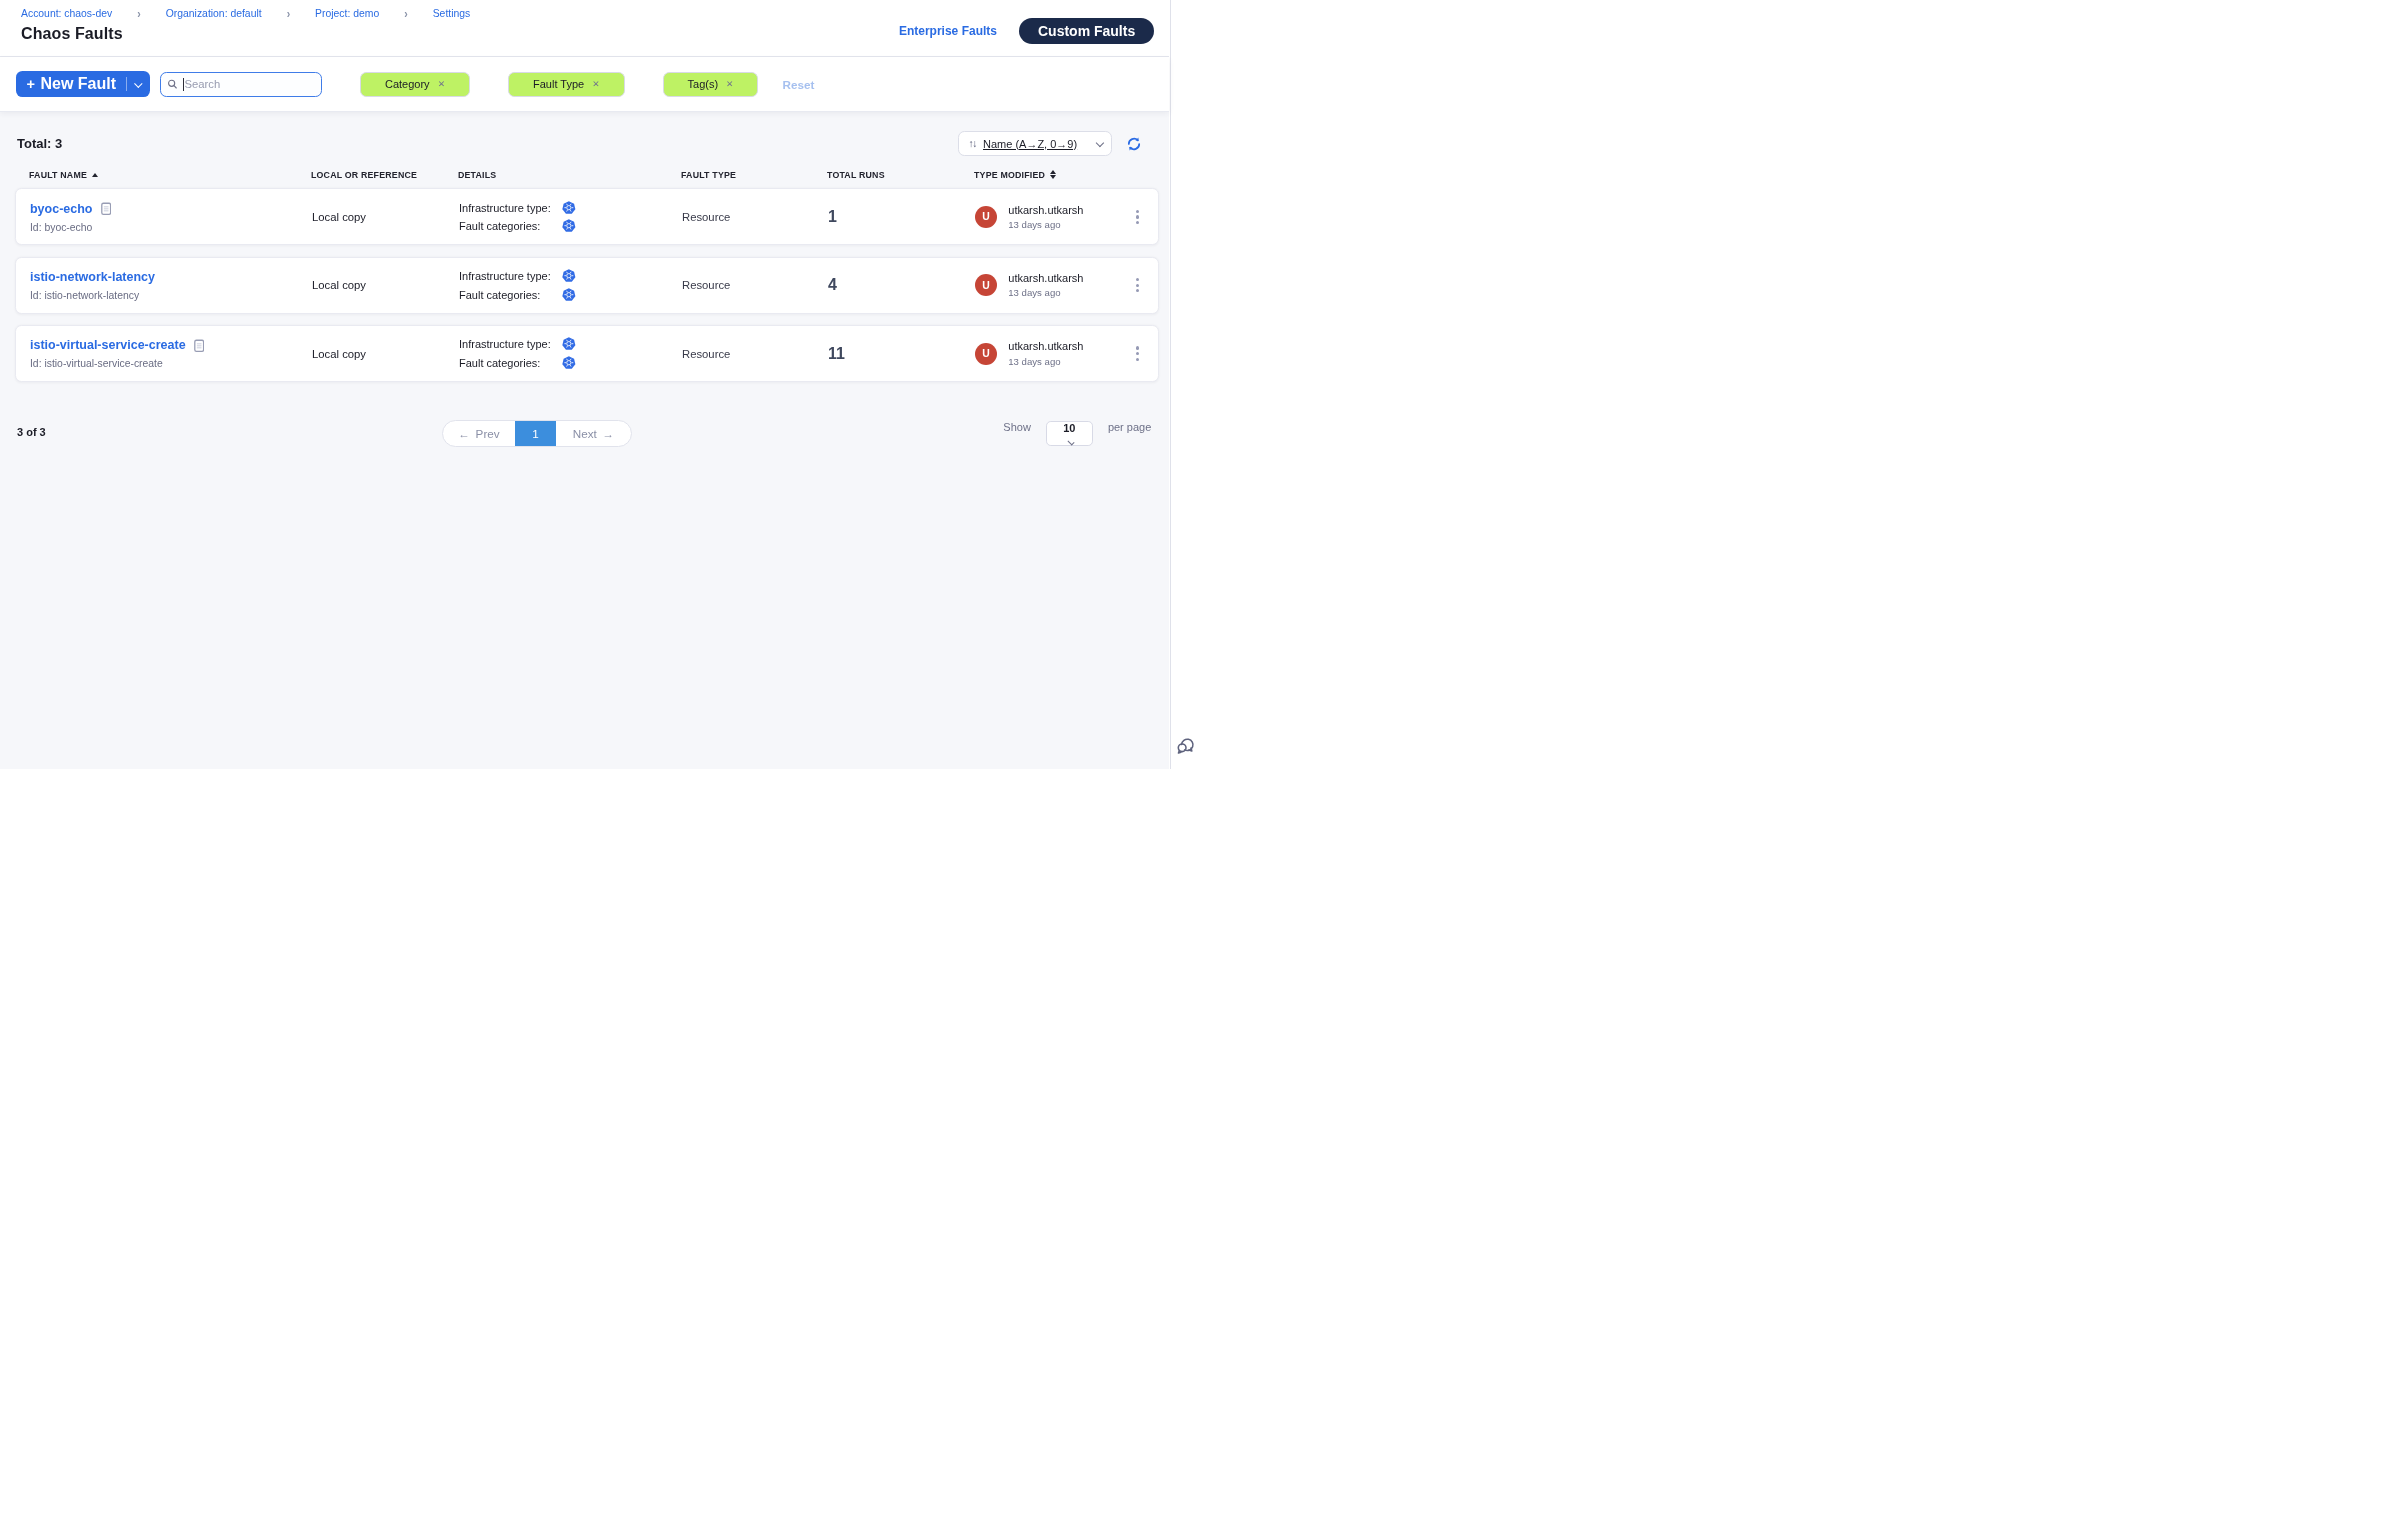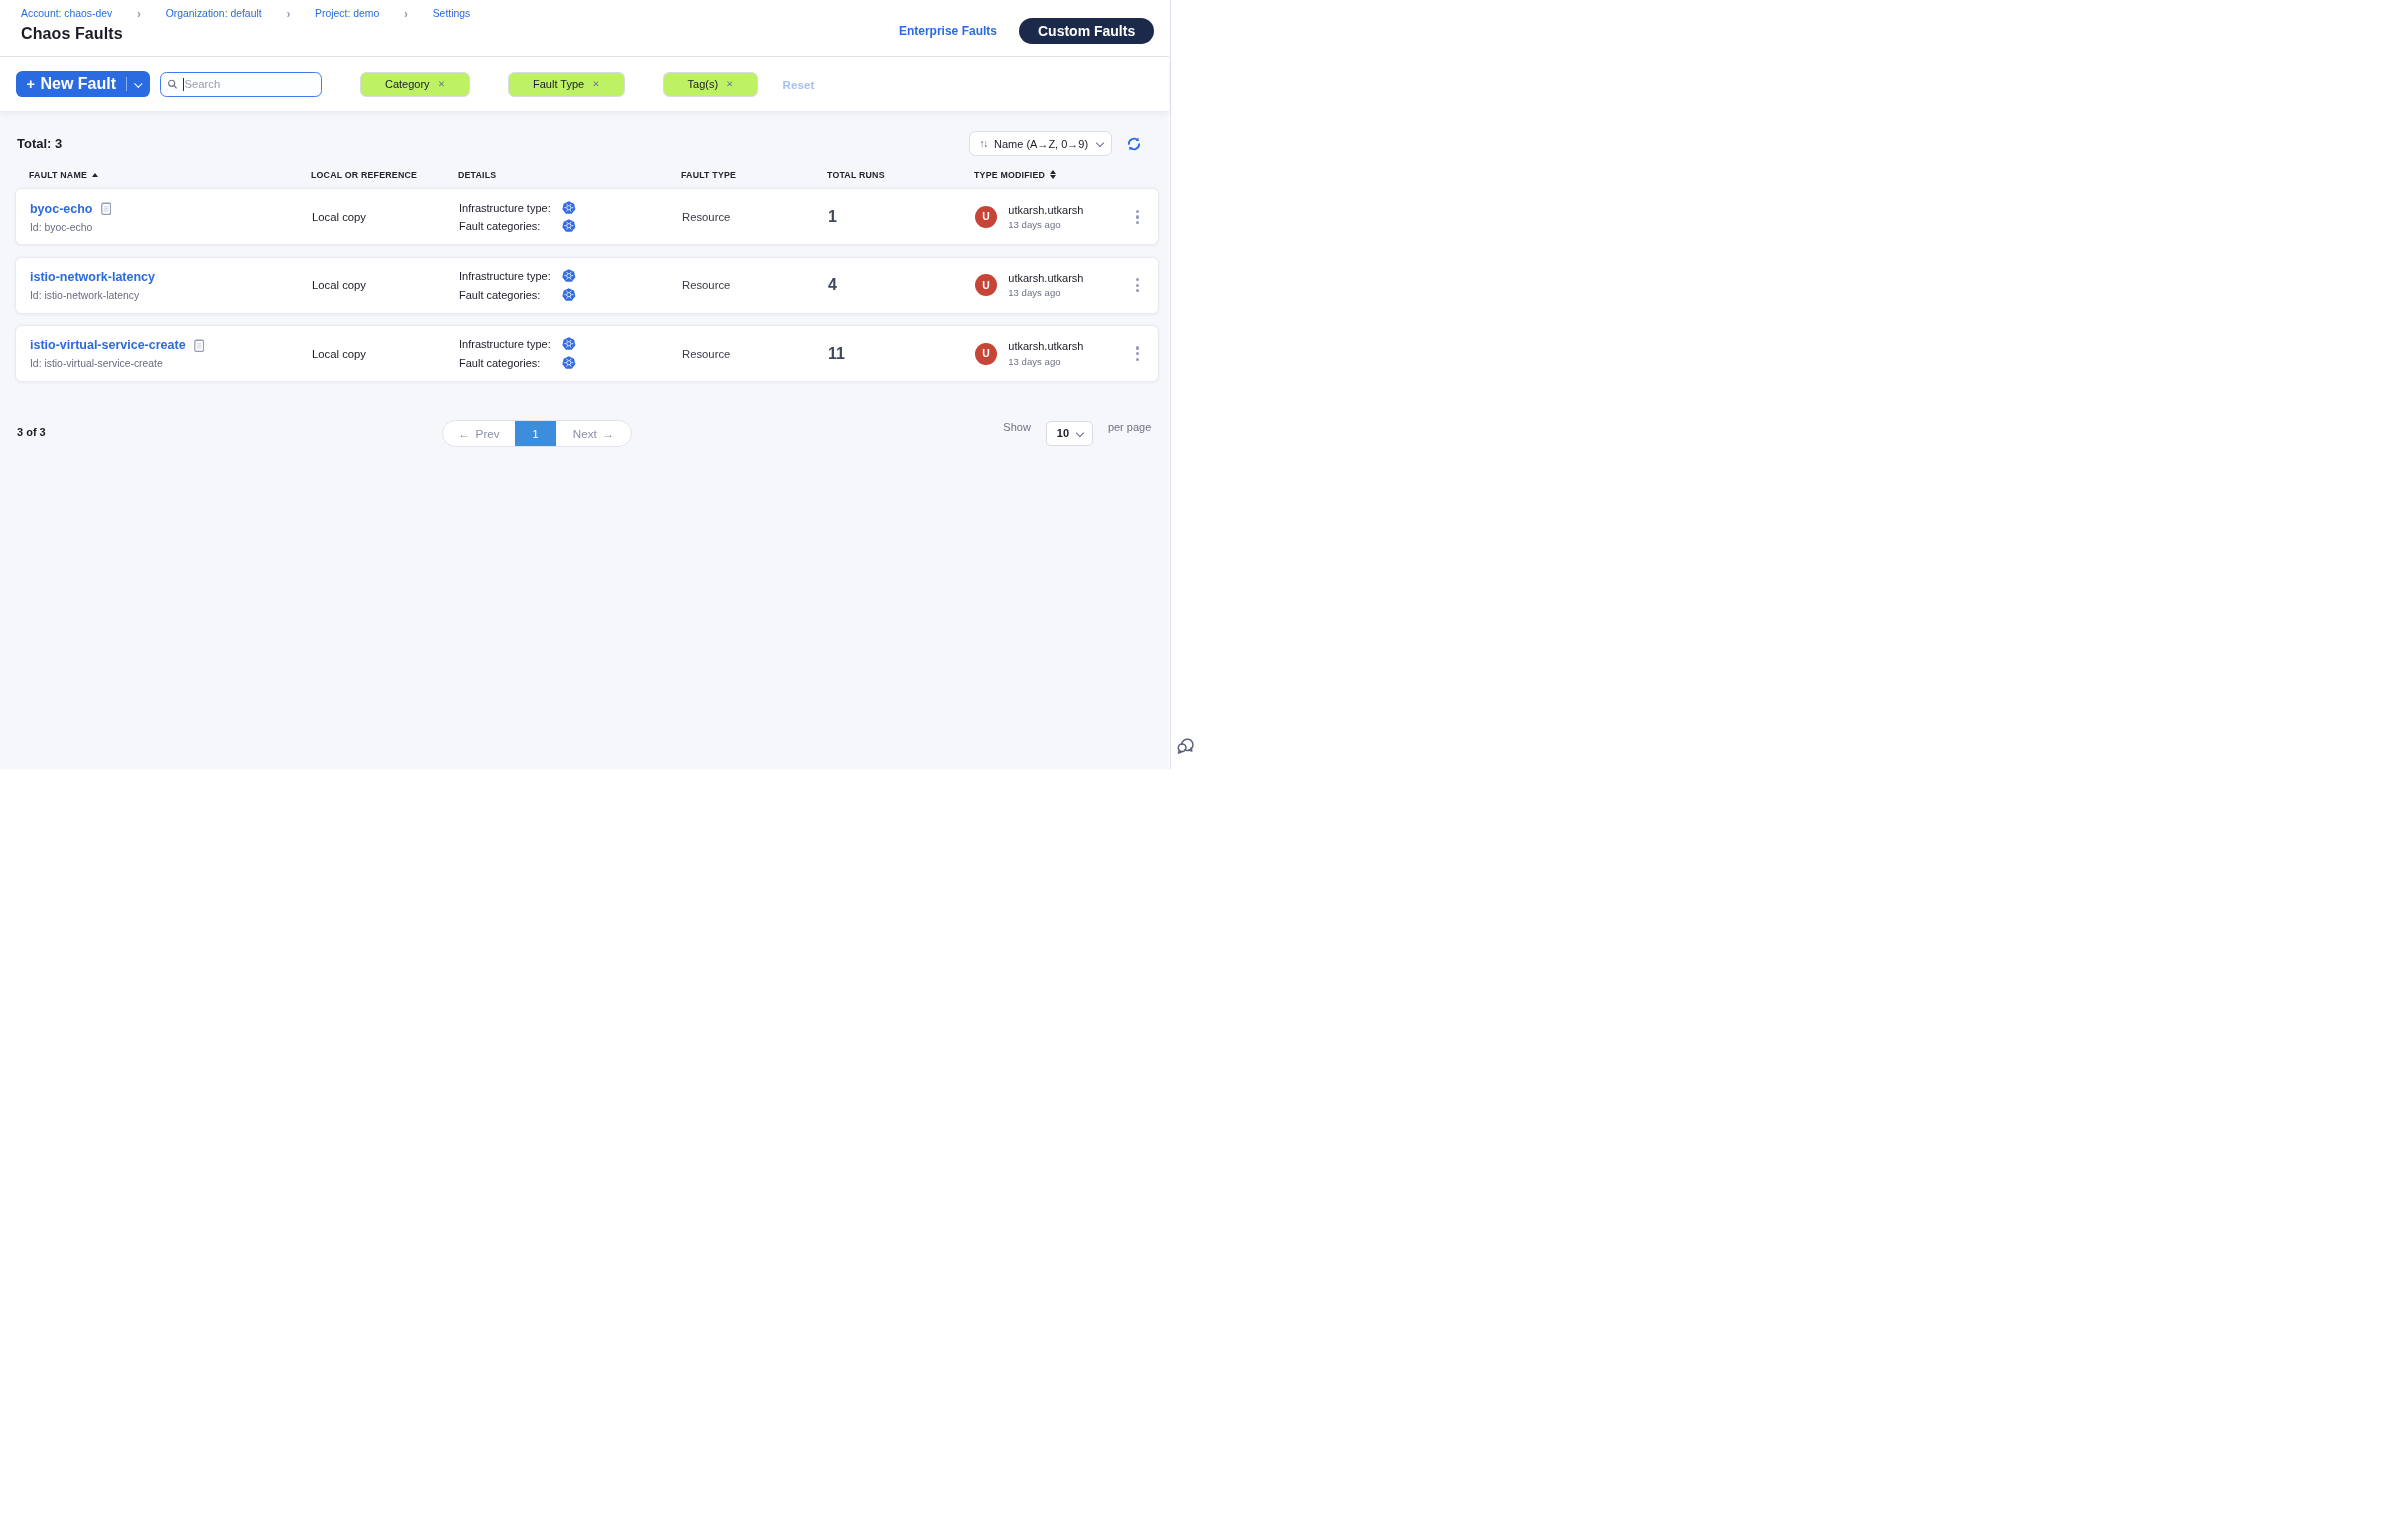--- a/index.html
+++ b/index.html
@@ -46,21 +46,21 @@
   .reset-btn { margin-left:24px; background:none; border:none; color:#a6c0ef; font-size:11.7px; font-weight:bold; cursor:default; font-family:inherit; }
 
   
   .body { flex:1; background:#f6f7fa; position:relative; }
 
   .meta-row { display:flex; align-items:center; justify-content:space-between; margin:19px 27px 0 17px; height:25px; }
   .total-label { font-size:13px; font-weight:bold; color:#1b1c26; }
   .meta-right { display:flex; align-items:center; gap:13.7px; }
   .sort-select { display:flex; align-items:center; height:25px; background:#fff; border:0.8px solid #dcdee8; border-radius:6.4px; padding:0 9.6px; cursor:pointer; font-family:inherit; }
   .sort-arrows { font-size:10.4px; color:#5f637e; letter-spacing:-1.6px; margin-right:7.2px; }
-  .sort-label { font-size:11px; color:#1b1c26; margin-right:8px; }
+  .sort-label { font-size:11px; color:#1b1c26; margin-right:19px;text-decoration:underline; }
   .refresh { width:16px; height:16px; cursor:pointer; }
 
   
   .grid { display:grid; grid-template-columns:282px 147px 223px 146px 147px 153px 33px; padding-left:13.7px; width:1144px; }
 
   .thead { margin:13.7px 0 0 15.3px; align-items:center; }
   .th { display:flex; align-items:center; gap:4.8px; font-size:8.8px; font-weight:bold; color:#22232e; letter-spacing:0.2px; }
   .tri-up { width:0; height:0; border-left:3.2px solid transparent; border-right:3.2px solid transparent; border-bottom:4px solid #22232e; }
   .tri-dn { width:0; height:0; border-left:3.2px solid transparent; border-right:3.2px solid transparent; border-top:4px solid #22232e; }
   .tri-both { display:flex; flex-direction:column; gap:1.6px; }
@@ -89,21 +89,21 @@
   
   .pager-row { position:relative; height:27px; margin-top:38px; }
   .range-label { position:absolute; left:17px; top:6.4px; font-size:11px; font-weight:bold; color:#1b1c26; }
   .pager { position:absolute; left:442px; top:0; display:flex; align-items:stretch; height:26.5px; background:#fff; border:0.8px solid #e1e3ec; border-radius:13.7px; overflow:hidden; }
   .pg-btn { display:flex; align-items:center; justify-content:center; background:none; border:none; color:#8a8fa6; font-size:11.7px; cursor:pointer; font-family:inherit; gap:5.6px; }
   .pg-prev { width:72px; }
   .pg-next { width:75px; }
   .pg-active { width:41px; display:flex; align-items:center; justify-content:center; background:#3c8edd; color:#fff; font-size:11.7px; cursor:pointer; }
   .show-group { position:absolute; right:17.7px; top:0.8px; display:flex; align-items:flex-start; gap:15px; }
   .show-label, .perpage-label { font-size:11px; color:#6e7188; }
-  .size-select { display:flex; align-items:center; justify-content:center; gap:7.2px; width:47px; height:25px; background:#fff; border:0.8px solid #d8dae6; border-radius:4.8px; cursor:pointer; font-family:inherit; }
+  .size-select { display:flex; align-items:center; justify-content:center; gap:7.2px; width:47px; height:25px; background:#fff; border:0.8px solid #d8dae6; border-radius:4.8px; cursor:pointer; font-family:inherit;flex-direction:column; }
   .size-value { font-size:11px; color:#1b1c26; font-weight:bold; }
 </style>
 </head>
 <body>
 
 <div class="page">
   <div class="main">
 
     <div class="page-header">
       <div class="breadcrumb">

